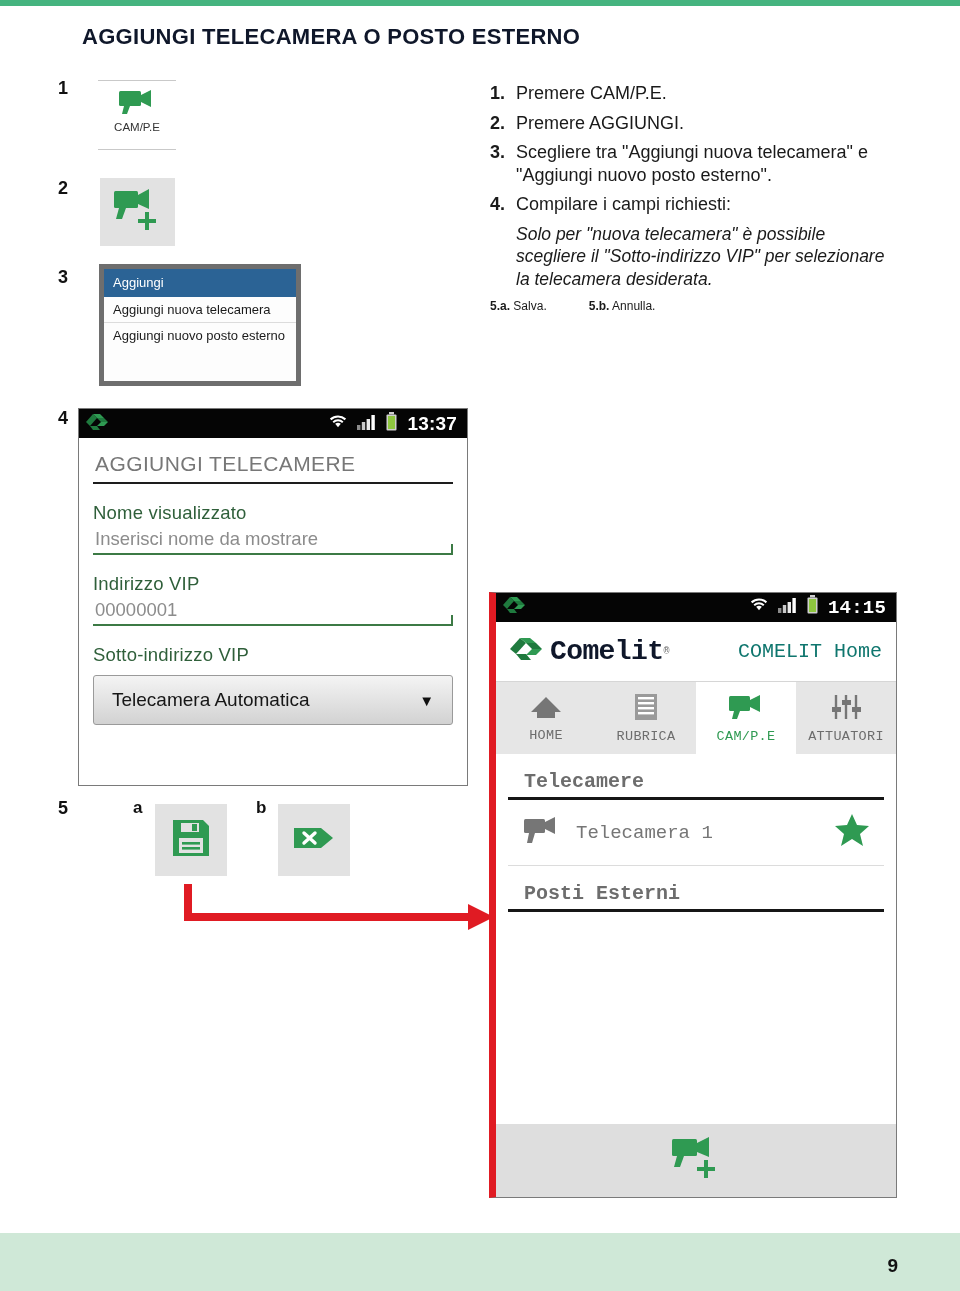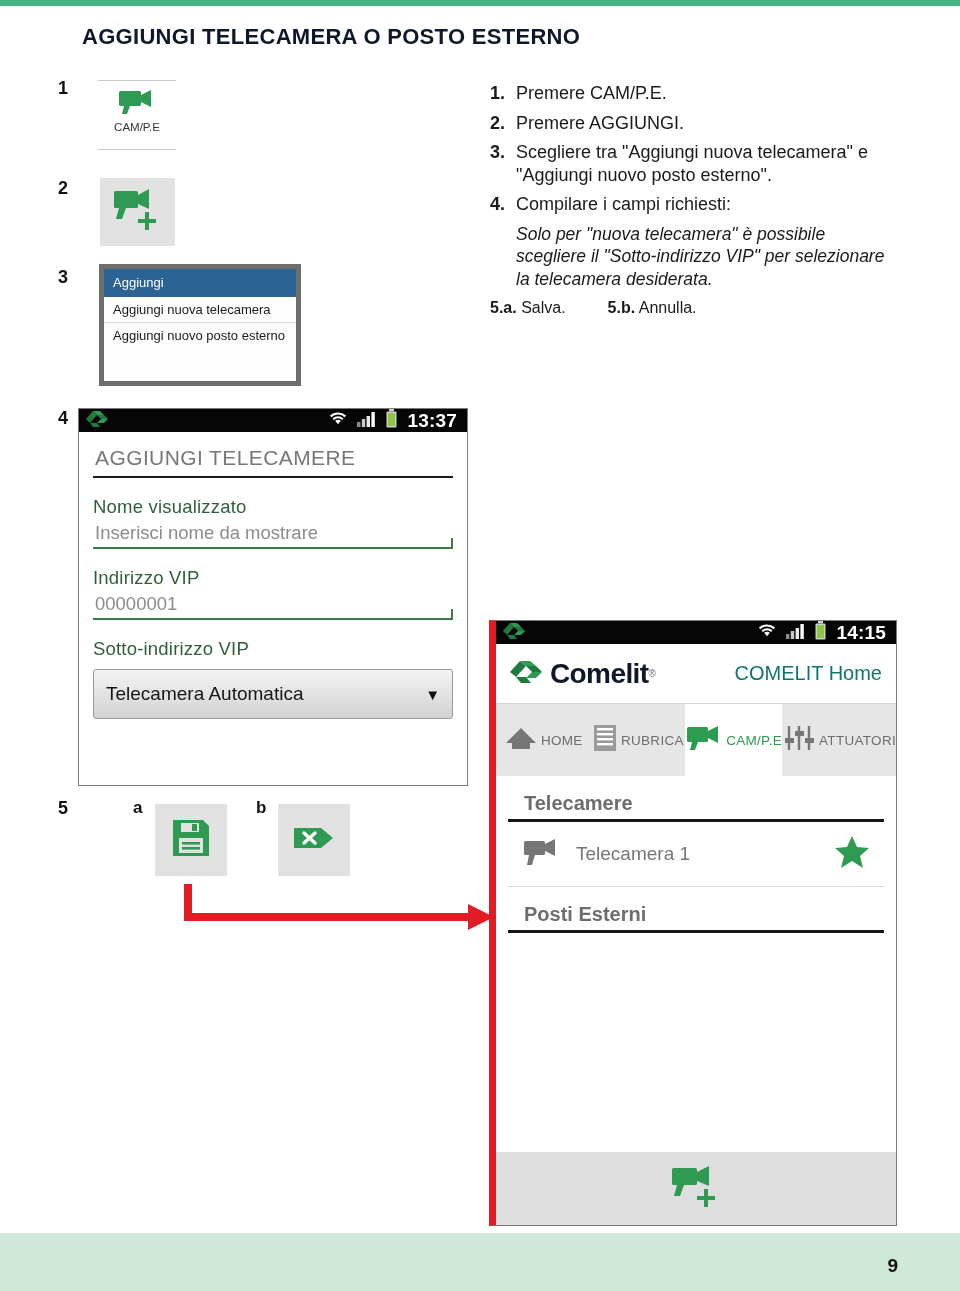--- a/index.html
+++ b/index.html
@@ -39,21 +39,21 @@
   .step-sub {
     position:absolute; font-size:17px; font-weight:bold; color:#111;
   }
 
   
   .instructions { position:absolute; left:490px; top:82px; width:400px; }
   .ins-row { display:flex; align-items:flex-start; margin-bottom:7px; font-size:18px; color:#1a1a1a; line-height:1.25; }
   .ins-n { font-weight:bold; flex:0 0 26px; }
   .ins-t { flex:1 1 auto; }
   .ins-note { margin:6px 0 8px 26px; font-style:italic; font-size:17.5px; line-height:1.3; color:#1a1a1a; }
-  .ins-final { display:flex; gap:42px; margin-left:0px; font-size:16px; color:#1a1a1a; }
+  .ins-final { display:flex; gap:42px; margin-left:0px; font-size:12px; color:#1a1a1a; }
   .ins-final b { font-weight:bold; }
 
   
   .tile1 {
     position:absolute; left:98px; top:80px; width:78px; height:70px;
     border-top:1px solid #c9c9c9; border-bottom:1px solid #c9c9c9;
     background:#fff; display:flex; flex-direction:column;
     align-items:center; justify-content:flex-start; padding-top:6px;
   }
   .tile1 .lbl { font-size:11.5px; color:#333; margin-top:2px; }
@@ -77,25 +77,25 @@
     font-size:13px; color:#1a1a1a; padding:5px 9px 5px 9px;
     line-height:1.18; border-bottom:1px solid #dcdcdc;
   }
   .popup-item:last-child { border-bottom:none; }
 
   
   .phone {
     position:absolute; background:#fff; border:1px solid #7a7a7a;
   }
   .phone-left  { left:78px;  top:408px; width:390px; height:378px; }
-  .phone-right { left:489px; top:620px; width:408px; height:606px;
-                 border-left:7px solid #e01b23; }
+  .phone-right { left:489px; top:592px; width:408px; height:606px;
+                 border-left:7px solid #e01b23;font-family:Liberation Mono, monospace; }
 
   .statusbar {
-    height:23px; background:#050505; display:flex; align-items:center;
+    height:29px; background:#050505; display:flex; align-items:center;
     padding:0 10px 0 7px;
   }
   .sb-spacer { flex:1 1 auto; }
   .sb-time { color:#fff; font-size:19px; font-weight:bold; letter-spacing:.2px; margin-left:9px; }
 
   
   .screen-pad { padding:0 14px; }
   .scr-title {
     font-size:21px; color:#777; letter-spacing:.4px;
     padding:14px 0 6px 2px; border-bottom:2px solid #1d1d1d;
@@ -106,37 +106,37 @@
     font-size:18.5px; color:#8c8c8c; padding:4px 2px 3px 2px;
     border-bottom:2px solid #3c7a45; position:relative;
   }
   .field-input::after {
     content:""; position:absolute; right:0; bottom:0; width:2px; height:9px; background:#3c7a45;
   }
   .combo {
     margin-top:9px; height:50px;
     background:linear-gradient(#f4f4f4,#d2d2d2);
     border:1px solid #9a9a9a; border-radius:3px;
-    display:flex; align-items:center; padding:0 12px;
+    display:flex; align-items:center; padding:0 18px;
     font-size:19px; color:#161616;
   }
   .combo .caret { margin-left:auto; font-size:15px; color:#111; }
 
   
   .logo-row {
     height:60px; display:flex; align-items:center; padding:0 14px;
     border-bottom:1px solid #d6d6d6; background:#fff;
   }
   .logo-text { font-size:28px; color:#0f172a; letter-spacing:-.6px; font-weight:bold; }
   .logo-reg { font-size:10px; vertical-align:super; color:#6d6d6d; }
   .home-label { margin-left:auto; font-size:20px; color:#0f766e; }
 
   .navbar { display:flex; height:72px; background:#e6e6e6; }
   .navitem {
-    flex:1 1 25%; display:flex; flex-direction:row;
+    flex:1 1 25%; display:flex; flex-direction:column;
     align-items:center; justify-content:center; gap:3px;
   }
   .navitem .nv-lbl { font-size:13.5px; color:#6d6d6d; letter-spacing:.3px; }
   .navitem.active { background:#ffffff; }
   .navitem.active .nv-lbl { color:#2f9a52; }
 
   .sec-head {
     font-size:20px; font-weight:bold; color:#6d6d6d;
     padding:16px 0 4px 16px; border-bottom:3px solid #161616;
     margin:0 12px;

